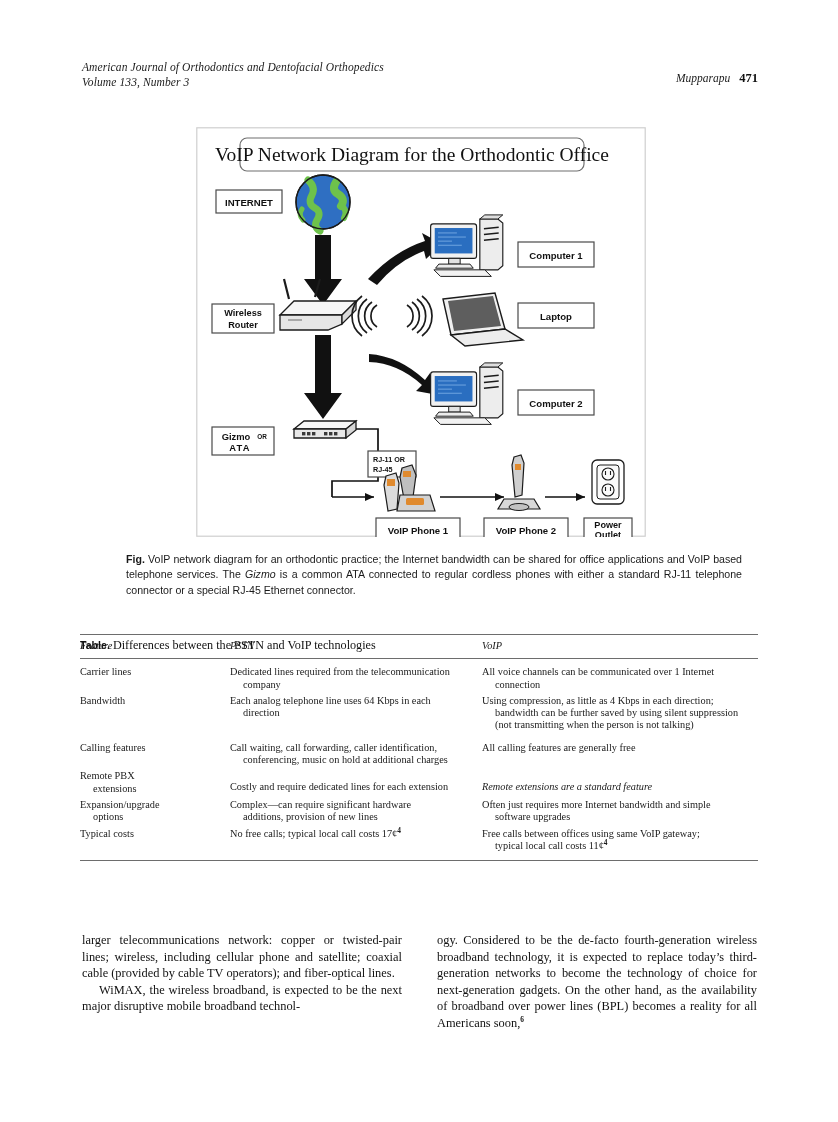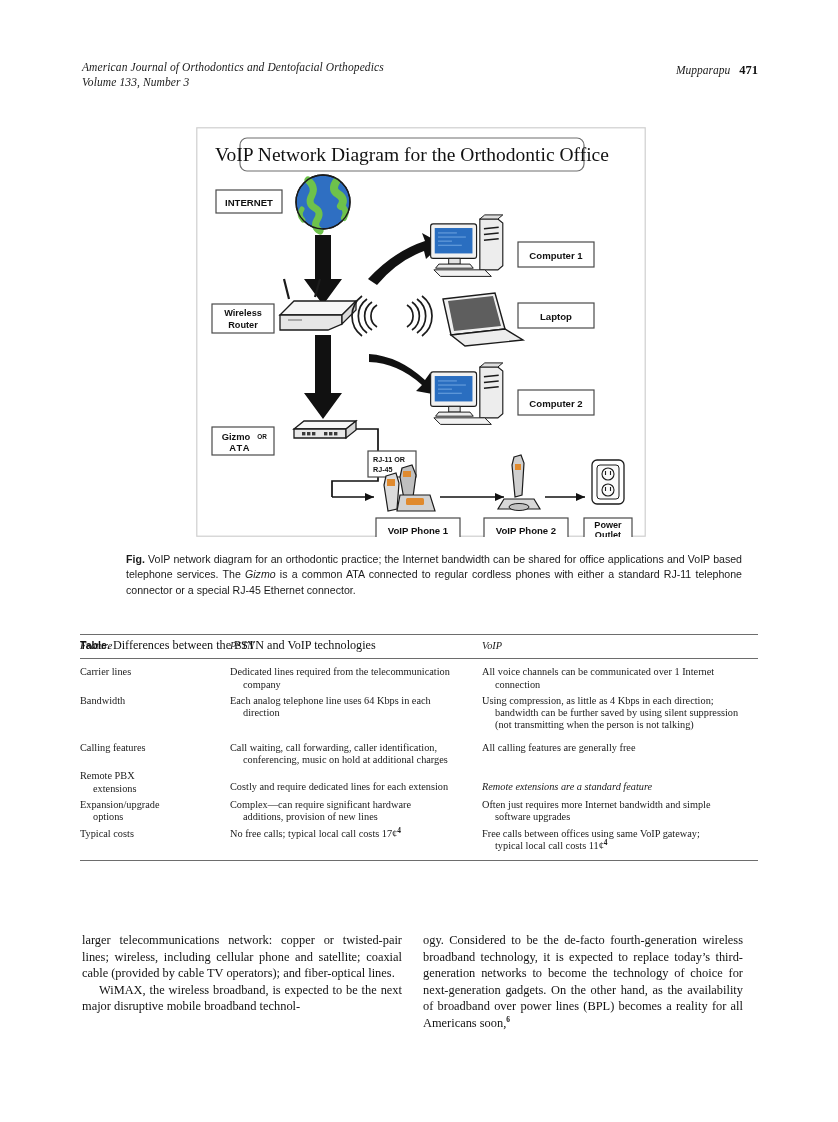--- a/index.html
+++ b/index.html
@@ -14,21 +14,21 @@
   .page { position:absolute; inset:0; }
 
   
   .runhead { position:absolute; left:82px; top:60px; width:676px; }
   .runhead-left {
     font-family:"Liberation Serif", serif;
     font-style:italic; font-size:11.5px; line-height:14.5px;
     color:#1a1a1a; letter-spacing:.1px;
   }
   .runhead-right {
-    position:absolute; right:0; top:0; text-align:right;
+    position:absolute; right:0; top:8px; text-align:right;
     white-space:nowrap;
   }
   .runhead-right .author {
     font-style:italic; font-size:11.5px; color:#1a1a1a;
   }
   .runhead-right .pageno {
     font-style:normal; font-weight:bold; font-size:12.5px;
     margin-left:9px; color:#111;
   }
 
@@ -74,21 +74,21 @@
   col.c3 { width:276px; }
   table.ptable td { padding:2.0px 10px 2.0px 0; }
   td.feat { padding-right:8px; }
   .hang { display:block; padding-left:13px; text-indent:-13px; }
   .hang2 { display:block; padding-left:13px; }
   sup { font-size:7.4px; vertical-align:super; line-height:0; font-weight:bold; }
 
   
   .bodycols {
     position:absolute; left:82px; top:932px; width:676px;
-    display:flex; gap:21px;
+    display:flex; gap:35px;
   }
   .bodycol {
     width:320px;
     font-family:"Liberation Serif", serif;
     font-size:12.4px; line-height:16.6px;
     text-align:justify; color:#111;
     hyphens:none;
   }
   .bodycol p { margin:0; }
   .bodycol p.ind { text-indent:17px; }

